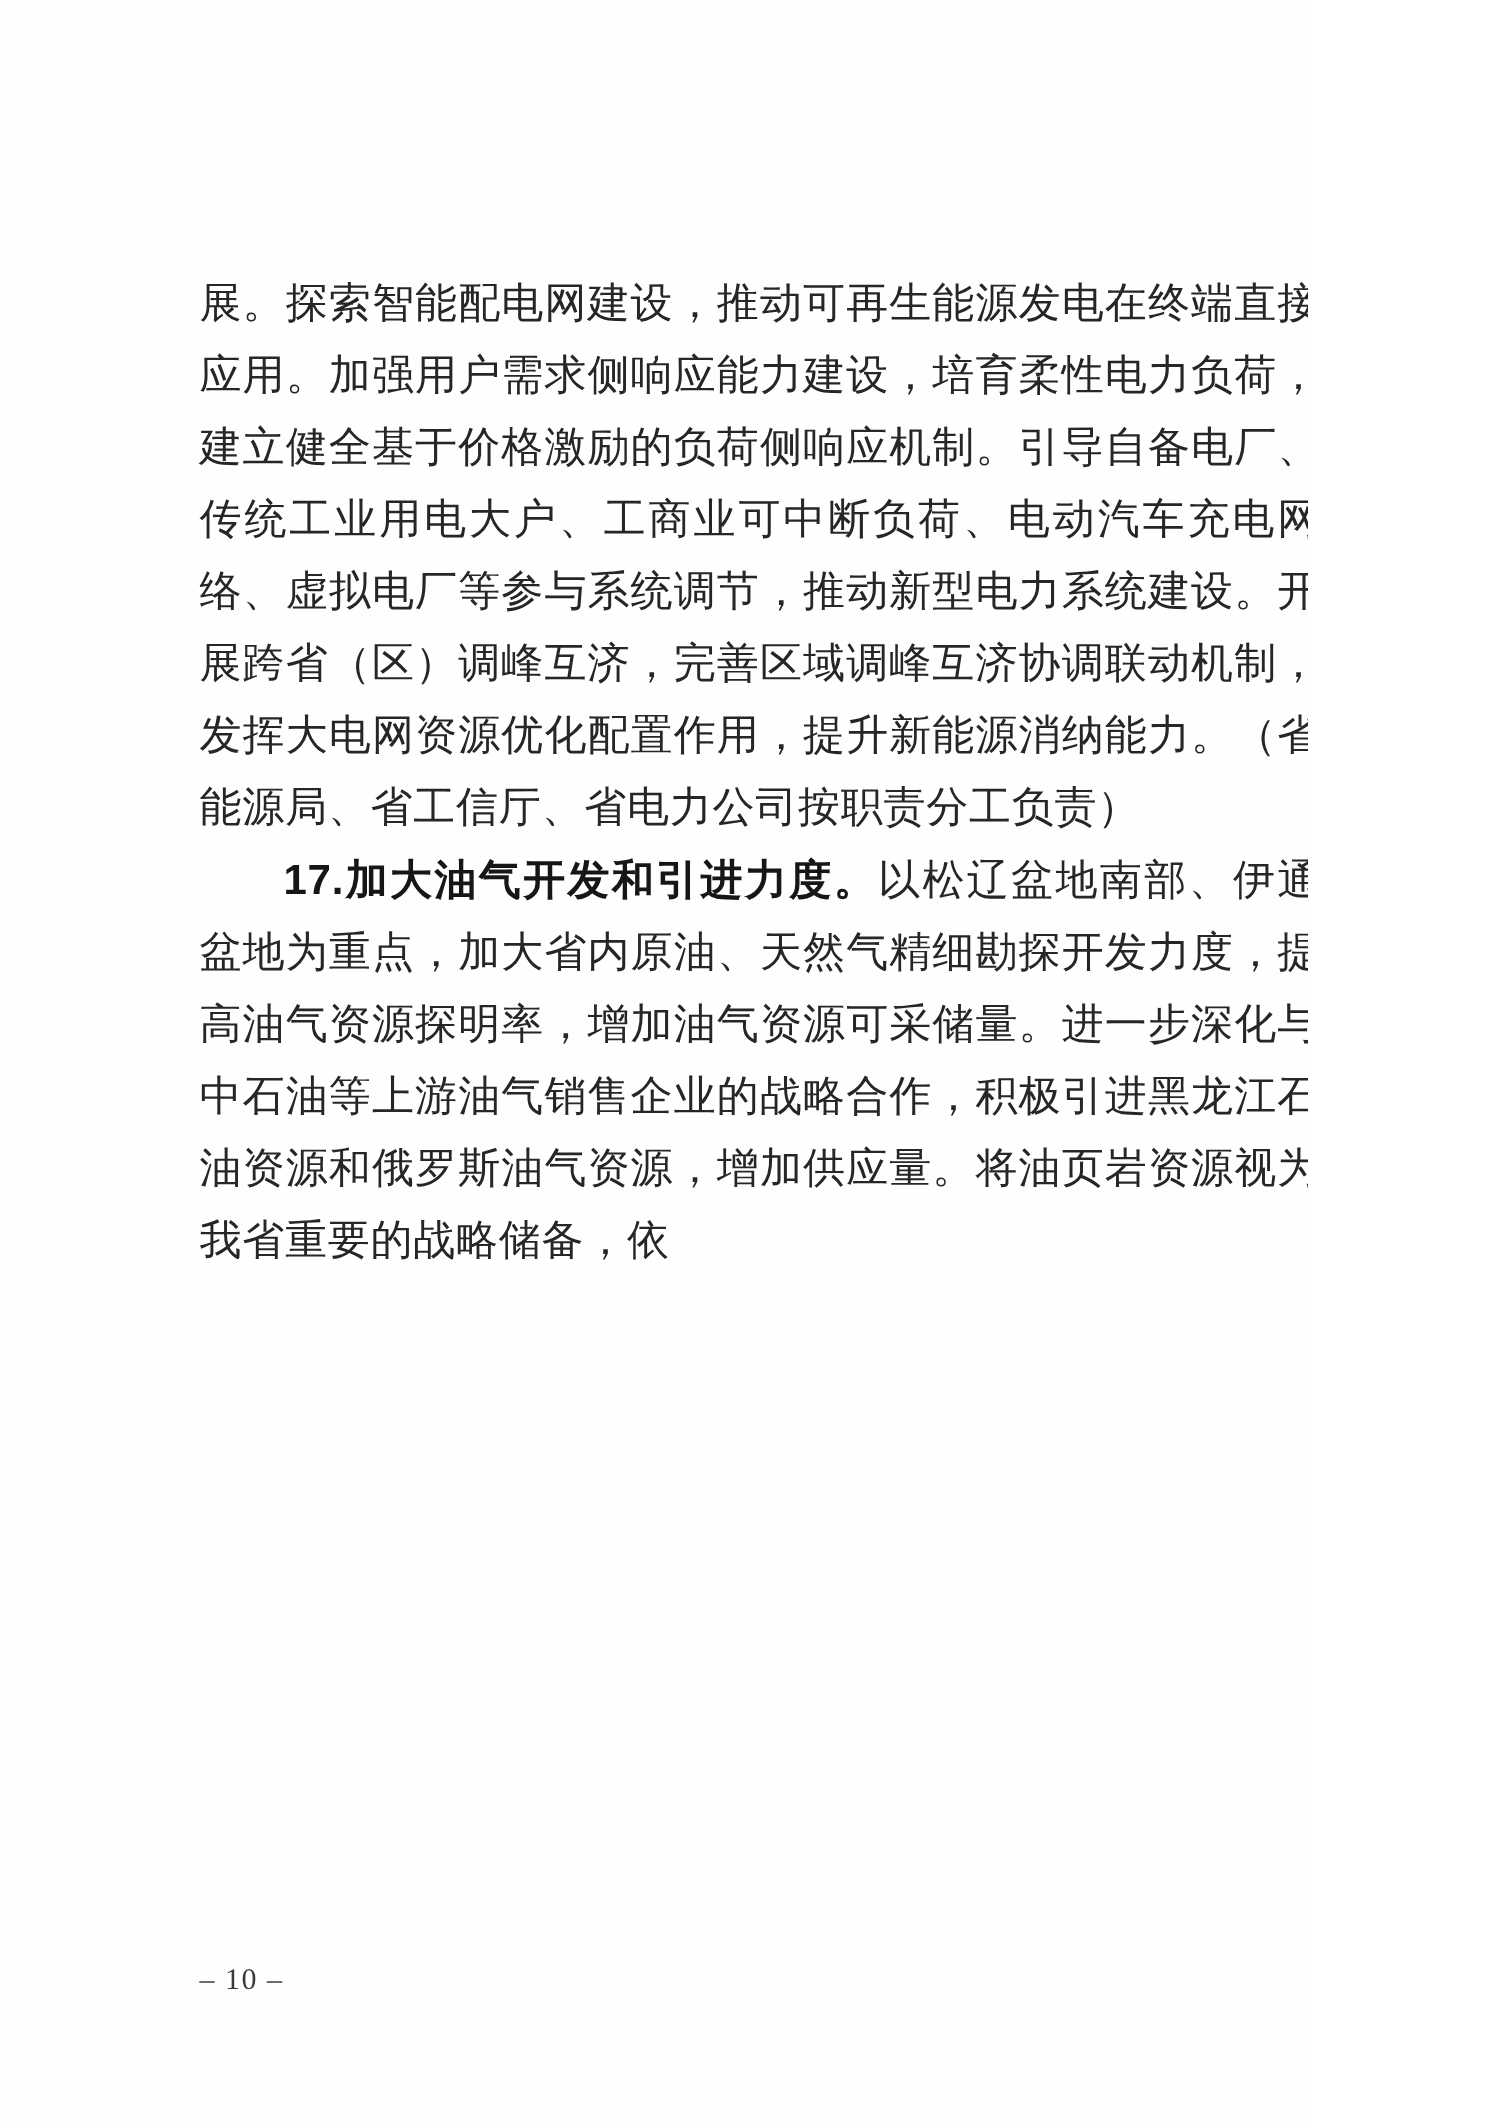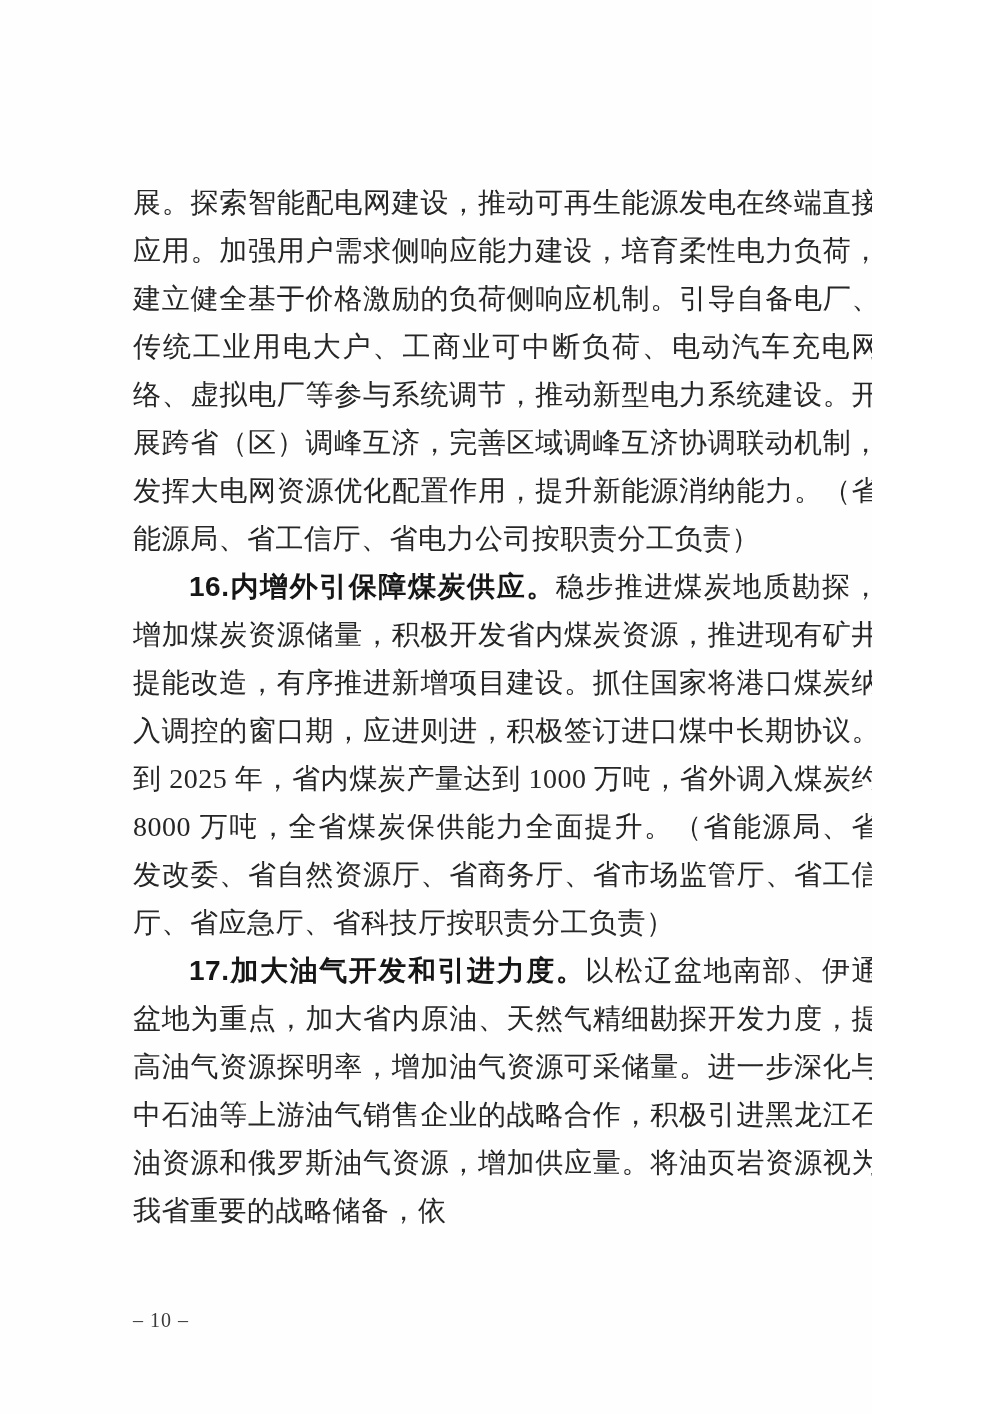--- a/index.html
+++ b/index.html
@@ -48,17 +48,16 @@
     font-family: Liberation Serif, serif;
     letter-spacing: 1px;
   }
 </style>
 </head>
 <body>
 
 <div class="page">
   <div class="content">
     <p class="para"><span>展。探索智能配电网建设，推动可再生能源发电在终端直接应用。加强用户需求侧响应能力建设，培育柔性电力负荷，建立健全基于价格激励的负荷侧响应机制。引导自备电厂、传统工业用电大户、工商业可中断负荷、电动汽车充电网络、虚拟电厂等参与系统调节，推动新型电力系统建设。开展跨省（区）调峰互济，完善区域调峰互济协调联动机制，发挥大电网资源优化配置作用，提升新能源消纳能力。（省能源局、省工信厅、省电力公司按职责分工负责）</span></p>
-    <p class="para indent"><span class="lead">16.内增外引保障煤炭供应。</span><span>稳步推进煤炭地质勘探，增加煤炭资源储量，积极开发省内煤炭资源，推进现有矿井提能改造，有序推进新增项目建设。抓住国家将港口煤炭纳入调控的窗口期，应进则进，积极签订进口煤中长期协议。到 2025 年，省内煤炭产量达到 1000 万吨，省外调入煤炭约 8000 万吨，全省煤炭保供能力全面提升。（省能源局、省发改委、省自然资源厅、省商务厅、省市场监管厅、省工信厅、省应急厅、省科技厅按职责分工负责）</span></p>
     <p class="para indent"><span class="lead">17.加大油气开发和引进力度。</span><span>以松辽盆地南部、伊通盆地为重点，加大省内原油、天然气精细勘探开发力度，提高油气资源探明率，增加油气资源可采储量。进一步深化与中石油等上游油气销售企业的战略合作，积极引进黑龙江石油资源和俄罗斯油气资源，增加供应量。将油页岩资源视为我省重要的战略储备，依</span></p>
   </div>
   <div class="page-number">– 10 –</div>
 </div>
 
 </body></html>

